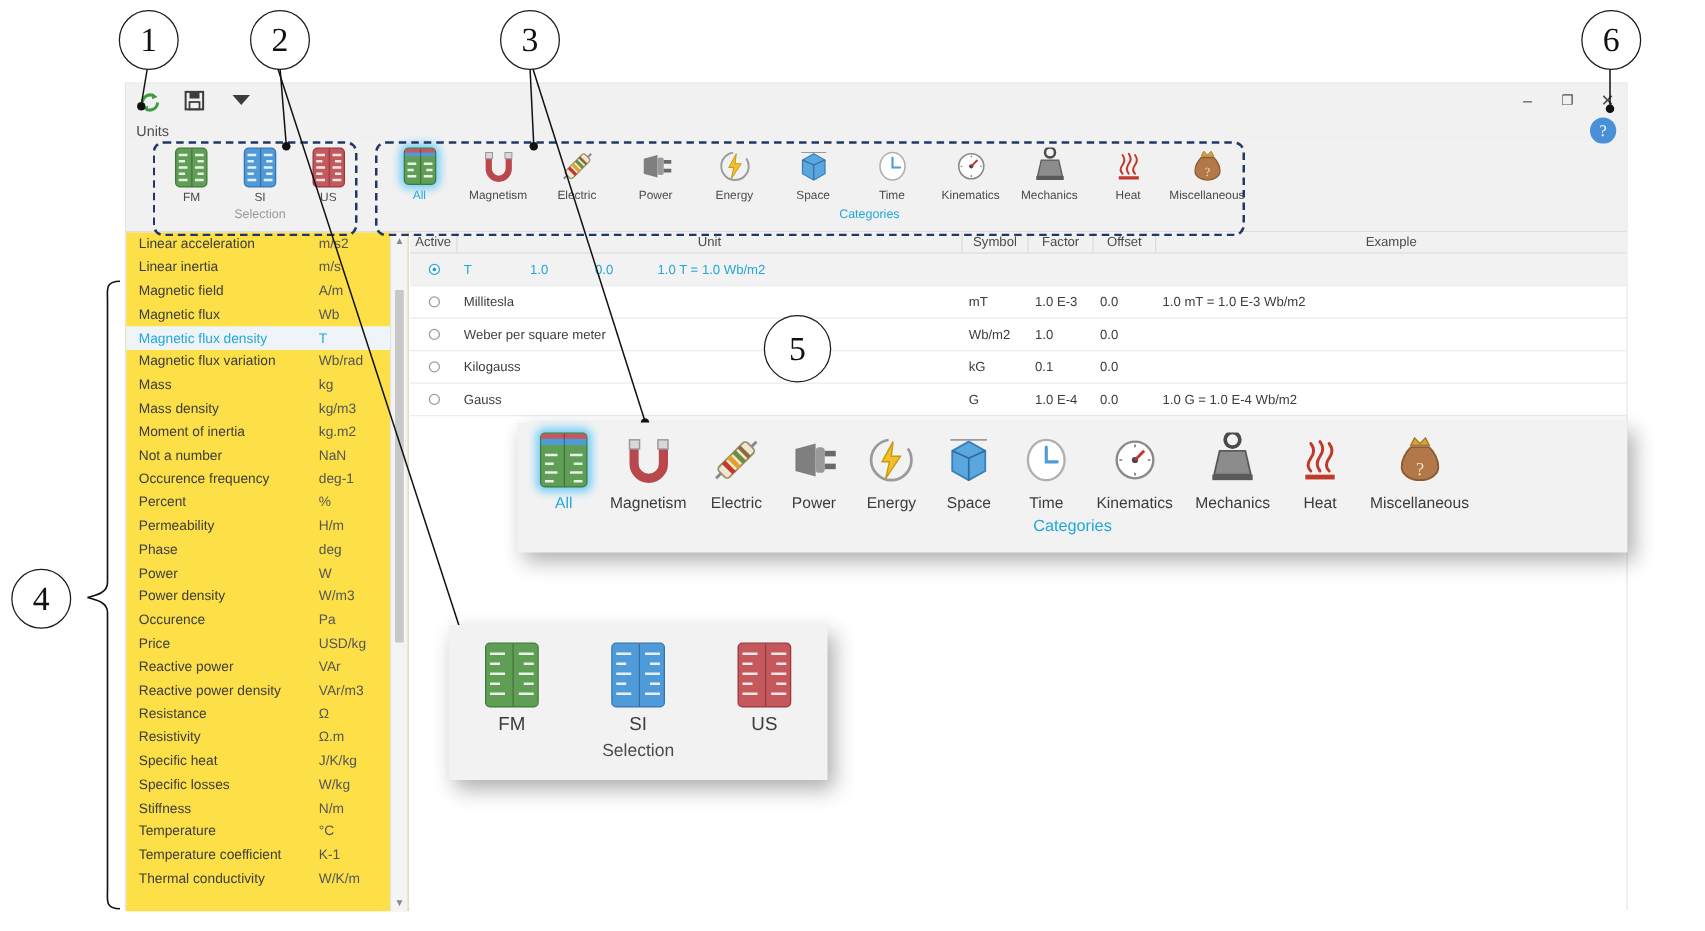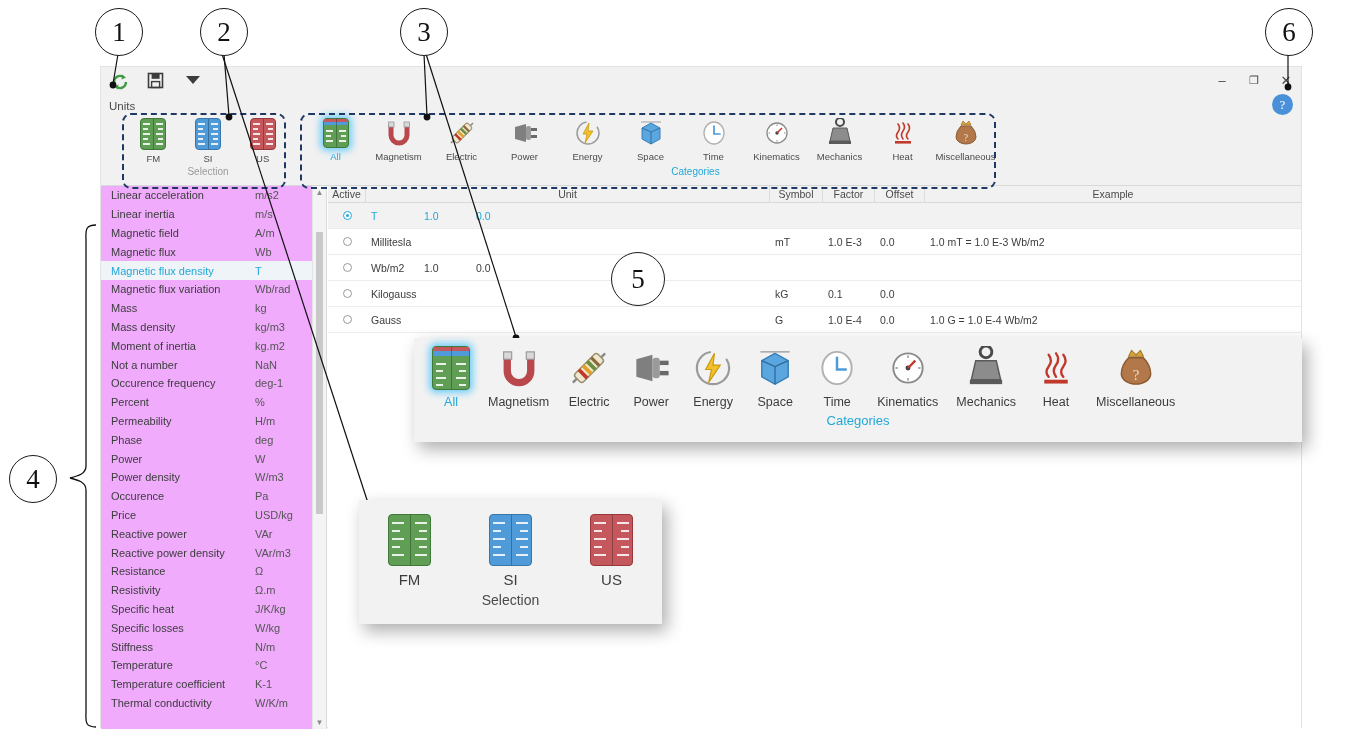--- a/index.html
+++ b/index.html
@@ -36,21 +36,21 @@
   .grp-title{text-align:center;font-size:10px;color:#9a9a9a;margin-top:2px;}
   .grp-title.blue{color:#22a7d8;}
   #grp-selection{left:25px;width:164px;}
   #grp-categories{left:203px;width:783px;}
   #grp-categories .grp-items{gap:0px;}
 
   
   .dashbox{position:absolute;border:2px dashed #1f3864;border-radius:9px;pointer-events:none;}
 
   
-  #sidebar{position:absolute;left:0;top:119px;width:226px;height:543px;background:#f0abfc;
+  #sidebar{position:absolute;left:0;top:119px;width:226px;height:543px;background:#fde047;
            border-right:1px solid #dadada;box-sizing:border-box;}
   #sb-scroll{position:absolute;right:0;top:0;width:13px;height:100%;background:#f4f4f4;
              border-left:1px solid #e4e4e4;}
   #sb-thumb{position:absolute;left:3px;top:46px;width:7px;height:282px;background:#c8c8c8;border-radius:1px;}
   .sb-arrow{position:absolute;left:0;width:13px;height:13px;display:flex;align-items:center;
             justify-content:center;font-size:8px;color:#8a8a8a;}
   .sbrow{display:flex;height:18.8px;align-items:center;font-size:11px;color:#3c3c3c;cursor:default;}
   .sbrow .nm{width:148px;padding-left:10px;box-sizing:border-box;overflow:hidden;white-space:nowrap;}
   .sbrow .un{padding-left:6px;color:#555;}
   .sbrow.sel{background:#eef4f8;color:#22a7d8;}
@@ -511,35 +511,37 @@
       <div class="c-ex">Example</div>
     </div>
     <div id="tbody">
         <div class="trow sel">
           <div class="c-active">
             <div class="radio on"></div>
           </div>
           <div class="c-sym">T</div>
           <div class="c-fac">1.0</div>
           <div class="c-off">0.0</div>
+          <div class="c-ex">1.0 T = 1.0 Wb/m2</div>
         </div>
         <div class="trow">
           <div class="c-active">
             <div class="radio"></div>
           </div>
           <div class="c-unit">Millitesla</div>
           <div class="c-sym">mT</div>
           <div class="c-fac">1.0 E-3</div>
           <div class="c-off">0.0</div>
           <div class="c-ex">1.0 mT = 1.0 E-3 Wb/m2</div>
         </div>
         <div class="trow">
           <div class="c-active">
             <div class="radio"></div>
           </div>
+          <div class="c-unit">Weber per square meter</div>
           <div class="c-sym">Wb/m2</div>
           <div class="c-fac">1.0</div>
           <div class="c-off">0.0</div>
         </div>
         <div class="trow">
           <div class="c-active">
             <div class="radio"></div>
           </div>
           <div class="c-unit">Kilogauss</div>
           <div class="c-sym">kG</div>

